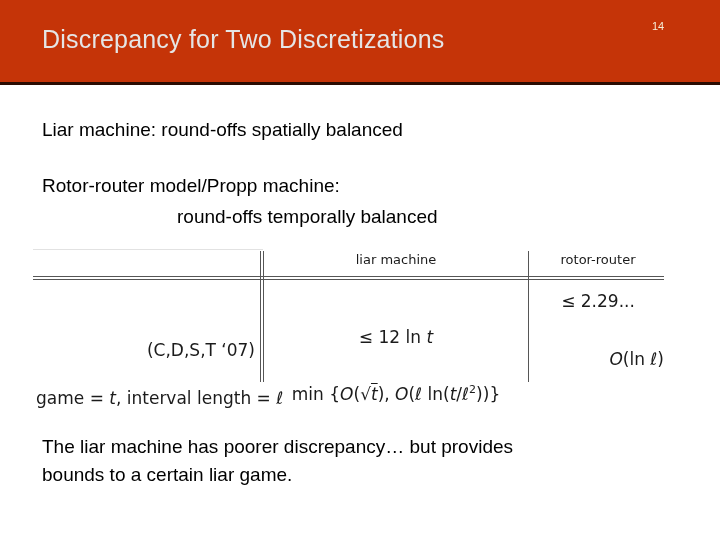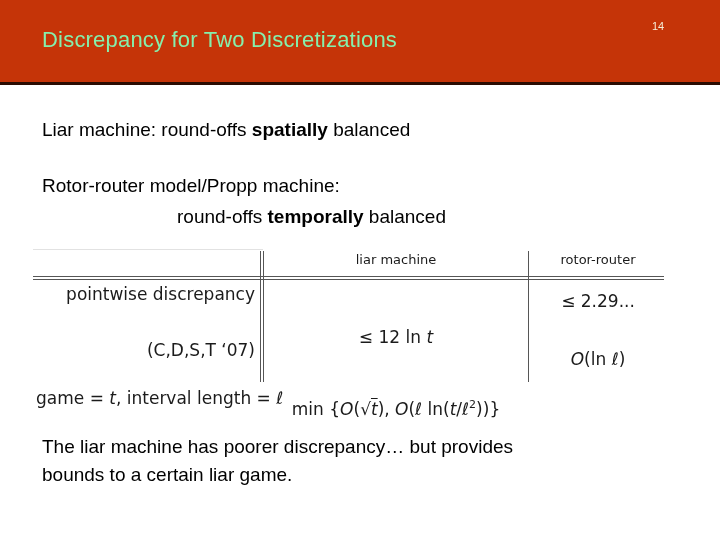--- a/index.html
+++ b/index.html
@@ -6,32 +6,32 @@
   .slide{
     position:relative;width:720px;height:540px;background:#ffffff;
     overflow:hidden;font-family:"Liberation Sans",sans-serif;color:#000;
   }
   
   .header-band{
     position:absolute;left:0;top:0;width:720px;height:82px;
     background:#C53408;border-bottom:3px solid #2A0C02;
   }
   .slide-title{
-    position:absolute;left:42px;top:27px;font-size:22px;line-height:25px;
-    color:#86efac;letter-spacing:0.2px;white-space:nowrap;
+    position:absolute;left:42px;top:27px;font-size:25px;line-height:25px;
+    color:#e5e5e5;letter-spacing:0.2px;white-space:nowrap;
   }
   .page-number{
     position:absolute;left:652px;top:20px;font-size:11px;color:#F6EFD8;
   }
   
   .bodytext{position:absolute;font-size:19px;line-height:23px;white-space:nowrap;color:#000;}
   .p1{left:42px;top:118px;}
   .p2l1{left:42px;top:174px;}
   .p2l2{left:177px;top:205px;}
-  .bodytext b{font-weight:bold;}
+  .bodytext b{font-weight:normal;}
   
   .tbl{font-family:"DejaVu Sans",sans-serif;color:#1b1b1b;}
   .tbl-edge{position:absolute;left:33px;top:249px;width:230px;height:1px;background:#e2e2e2;}
   .col-head{position:absolute;top:252px;font-size:13px;text-align:center;white-space:nowrap;}
   .col-head.liar{left:266px;width:260px;}
   .col-head.rotor{left:532px;width:132px;}
   .dbl-hline{
     position:absolute;left:33px;top:276px;width:631px;height:2px;
     border-top:1px solid #565656;border-bottom:1px solid #565656;box-sizing:content-box;
   }
@@ -43,22 +43,22 @@
   .row-label{
     position:absolute;left:33px;width:222px;font-size:17px;line-height:22px;
     text-align:right;white-space:nowrap;
   }
   .row1-label{top:283px;}
   .row2-label{top:339px;}
   .cell{position:absolute;font-size:17px;text-align:center;white-space:nowrap;}
   .cell.liar{left:266px;width:260px;margin-top:36px;}
   .cell.rotor{left:532px;width:132px;}
   .row1-cell{top:291px;}
-  .row2-cell{top:362px;}
-  .row2-cell.rotor{top:349px;}
+  .row2-cell{top:347px;}
+  .row2-cell.rotor{top:349px;text-align:right;}
   .tbl-caption{position:absolute;left:36px;top:388px;font-size:17px;white-space:nowrap;}
   .it{font-style:italic;}
   .ov{text-decoration:overline;}
   sup{font-size:11px;}
   
   .footer-par{
     position:absolute;left:42px;top:433px;font-size:19px;line-height:28px;color:#000;
   }
 </style>
 </head>
@@ -80,21 +80,20 @@
     <div class="tbl-edge"></div>
 
     <div class="col-head liar">liar machine</div>
     <div class="col-head rotor">rotor-router</div>
 
     <div class="dbl-hline"></div>
     <div class="dbl-vline"></div>
     <div class="vline"></div>
 
     <div class="row-label row1-label">
-      <div>pointwise discrepancy</div>
     </div>
     <div class="cell liar row1-cell"><span>≤ 12 ln </span><span class="it">t</span></div>
     <div class="cell rotor row1-cell"><span>≤ 2.29...</span></div>
 
     <div class="row-label row2-label">
       <div>(C,D,S,T ‘07)</div>
     </div>
     <div class="cell liar row2-cell"><span>min</span><span> {</span><span class="it">O</span><span>(</span><span>√</span><span class="it ov">t</span><span>), </span><span class="it">O</span><span>(ℓ ln(</span><span class="it">t</span><span>/ℓ</span><sup>2</sup><span>))</span><span>}</span></div>
     <div class="cell rotor row2-cell"><span class="it">O</span><span>(ln ℓ)</span></div>
 

